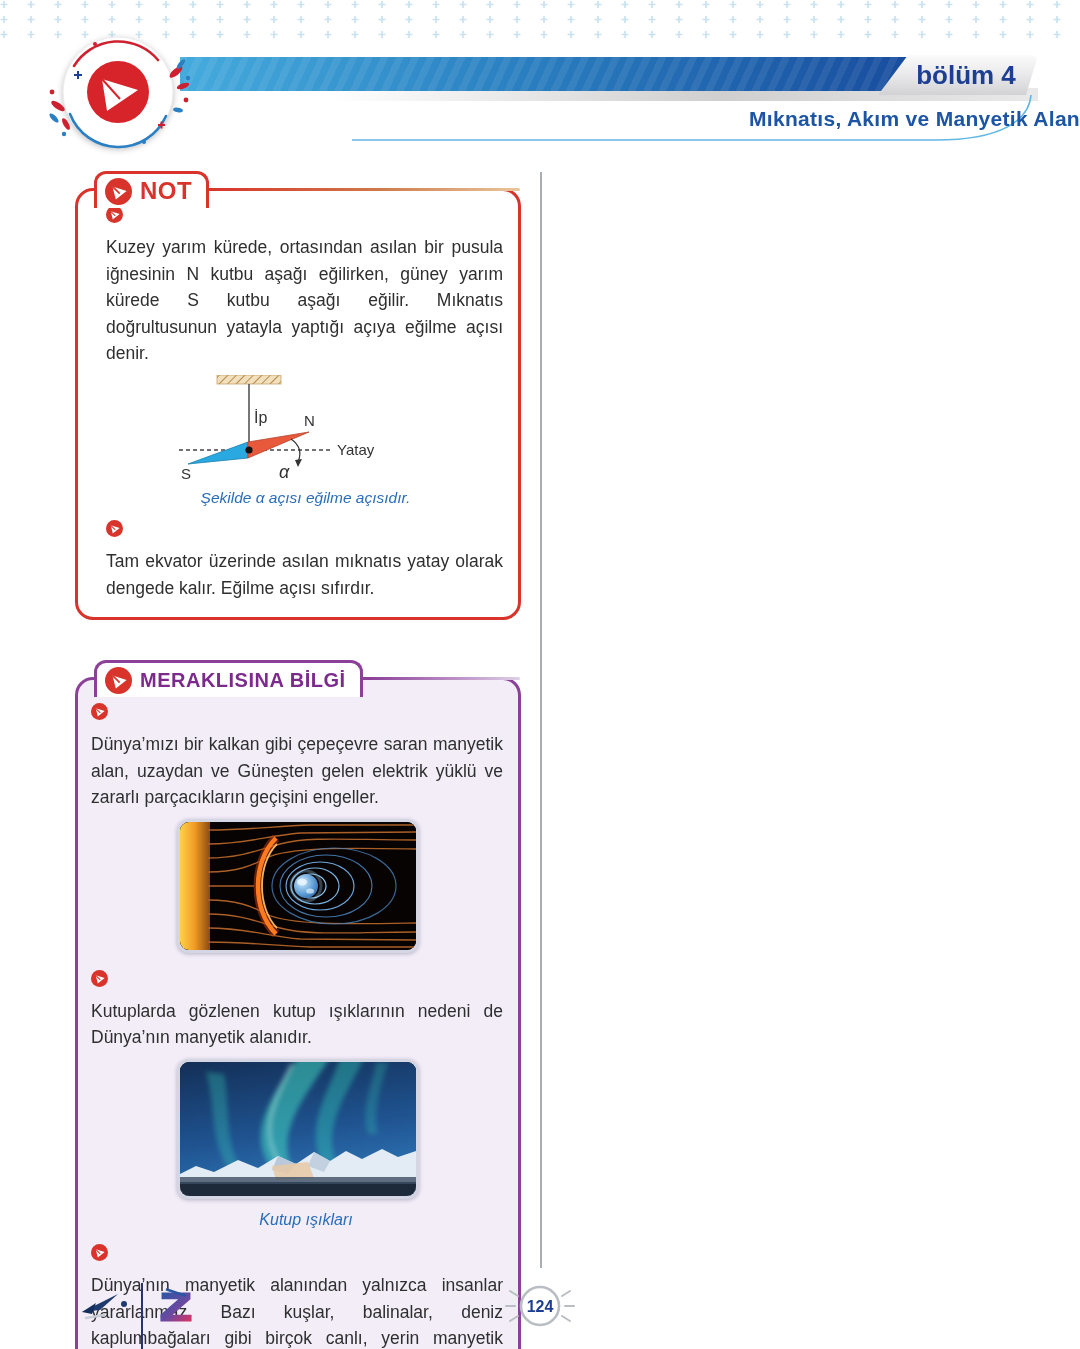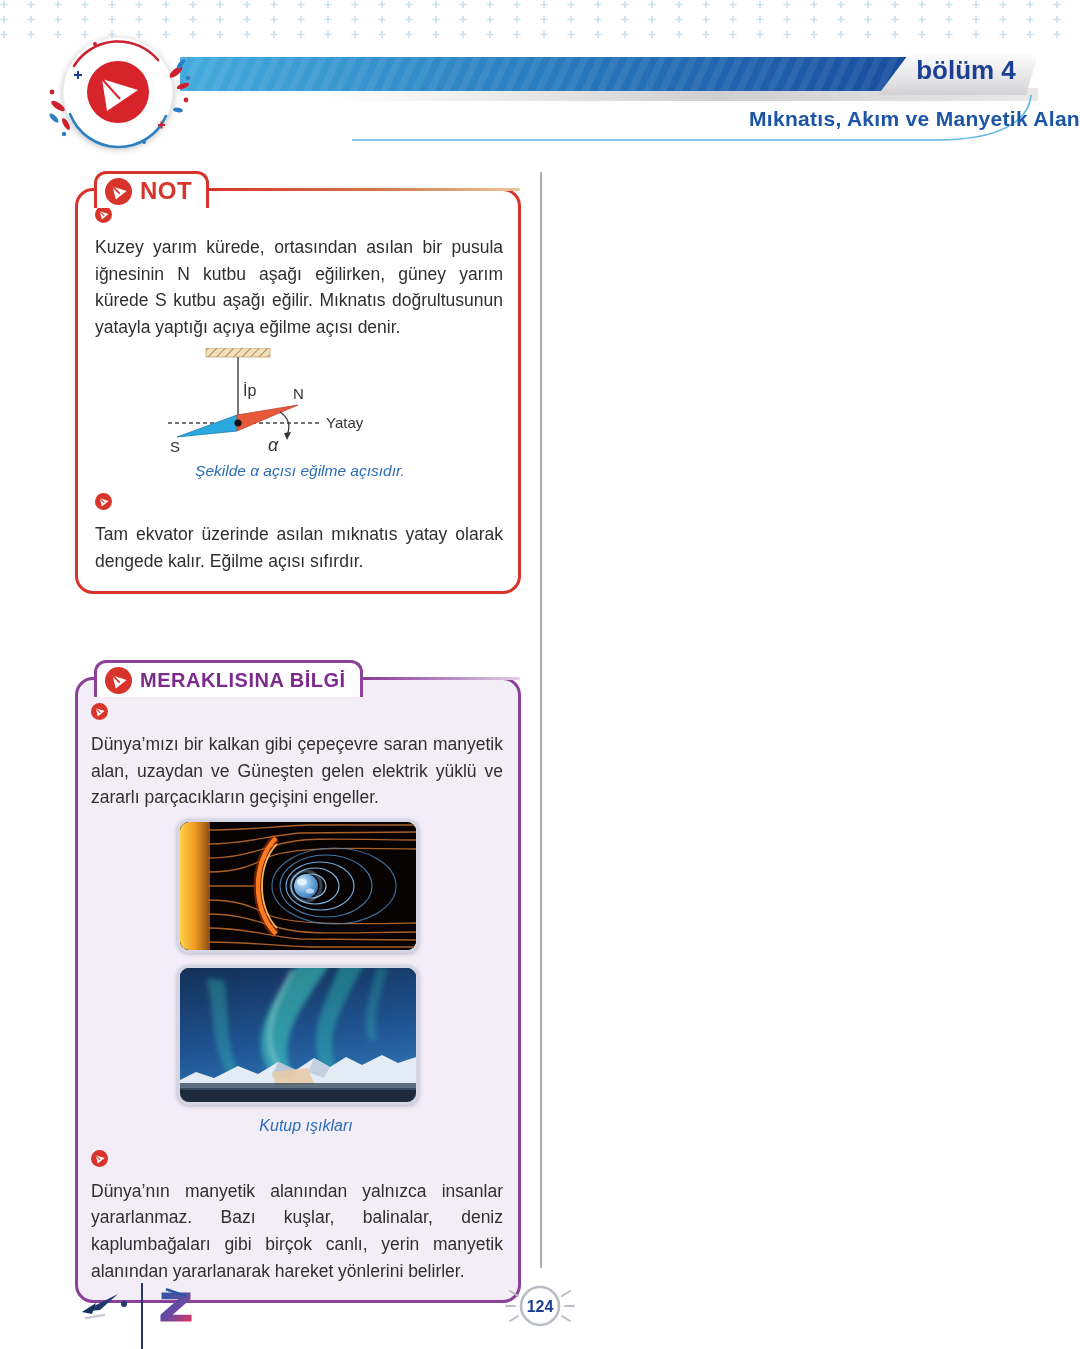--- a/index.html
+++ b/index.html
@@ -19,35 +19,35 @@
     position:absolute; left:180px; top:57px; width:760px; height:34px;
     background:
       repeating-linear-gradient(115deg, rgba(255,255,255,.07) 0 7px, rgba(255,255,255,0) 7px 14px),
       linear-gradient(90deg,#45abdd 0%,#2a7fc0 45%,#17499b 100%);
     clip-path:polygon(0 0,100% 0,calc(100% - 14px) 100%,0 100%);
   }
   .chapter-tab {
     position:absolute; left:878px; top:55px; width:160px; height:40px;
     background:linear-gradient(180deg,#fbfbfb 0%,#e7e7e9 55%,#d2d2d5 100%);
     clip-path:polygon(30px 0,100% 0,calc(100% - 12px) 100%,0 100%);
-    display:flex; justify-content:center;
+    display:flex; align-items:center; justify-content:center;
     border-radius:0 8px 8px 0;
   }
   .chapter-tab span { font-size:26px; font-weight:bold; color:#1c3f94; padding-left:16px; }
   .header-curve { position:absolute; left:340px; top:92px; }
   .chapter-title {
     position:absolute; left:0; right:0; top:107px; text-align:right;
     font-size:21px; font-weight:bold; color:#1d55a5; letter-spacing:.3px;
   }
   .brand-logo { position:absolute; left:40px; top:22px; }
   
   .col-divider { position:absolute; left:540px; top:172px; width:2px; height:1096px; background:#a9aeb3; }
   
   .deco-box { position:absolute; left:75px; width:446px; border-radius:18px; }
-  .note-box  { top:188px; border:3px solid #d9342b; background:#ffffff; padding:10px 0 8px 4px; }
+  .note-box  { top:188px; border:3px solid #d9342b; background:#ffffff; padding:10px 0 8px 15px; }
   .info-box  { top:677px; border:3px solid #8c4198; background:#f2edf7; padding:18px 0 8px 0; }
   .box-tab {
     position:absolute; top:-20px; left:16px; height:37px;
     display:flex; align-items:center; gap:8px;
     background:#ffffff; padding:0 14px 0 8px;
     border:3px solid; border-bottom:none; border-radius:12px 12px 0 0;
   }
   .note-box .box-tab { border-color:#d9342b; }
   .info-box .box-tab { border-color:#8c4198; }
   .box-tab .tab-title { font-weight:800; letter-spacing:.5px; }
@@ -248,20 +248,26 @@
         <ellipse cx="135" cy="64" rx="24" ry="18" stroke="#79b4e3"></ellipse>
         <ellipse cx="131" cy="64" rx="15" ry="12" stroke="#8fc4ee"></ellipse>
       </g>
       <circle cx="126" cy="64" r="15" fill="none" stroke="#aadcff" stroke-width="3" opacity=".3"></circle>
       <circle cx="126" cy="64" r="12" fill="url(#earth)"></circle>
       <ellipse cx="122" cy="60" rx="5" ry="3.4" fill="#eaf6fd" opacity=".85"></ellipse>
       <ellipse cx="130" cy="69" rx="4" ry="2.6" fill="#dff0fa" opacity=".7"></ellipse>
     </svg>
   </div>
 
+  <div class="bullet">
+    <svg class="b-ico" viewBox="0 0 18 18">
+        <use href="#tri-marker"></use>
+      </svg>
+    <p>Kutuplarda gözlenen kutup ışıklarının nedeni de Dünya’nın manyetik alanıdır.</p>
+  </div>
 
   <div class="img-frame">
     <svg width="236" height="134" viewBox="0 0 236 134">
       <defs>
         <linearGradient id="sky" x1="0" y1="0" x2=".25" y2="1">
           <stop offset="0" stop-color="#132f57"></stop>
             <stop offset=".6" stop-color="#1f5390"></stop>
             <stop offset="1" stop-color="#2f74b4"></stop>
         </linearGradient>
         <filter id="soft">

